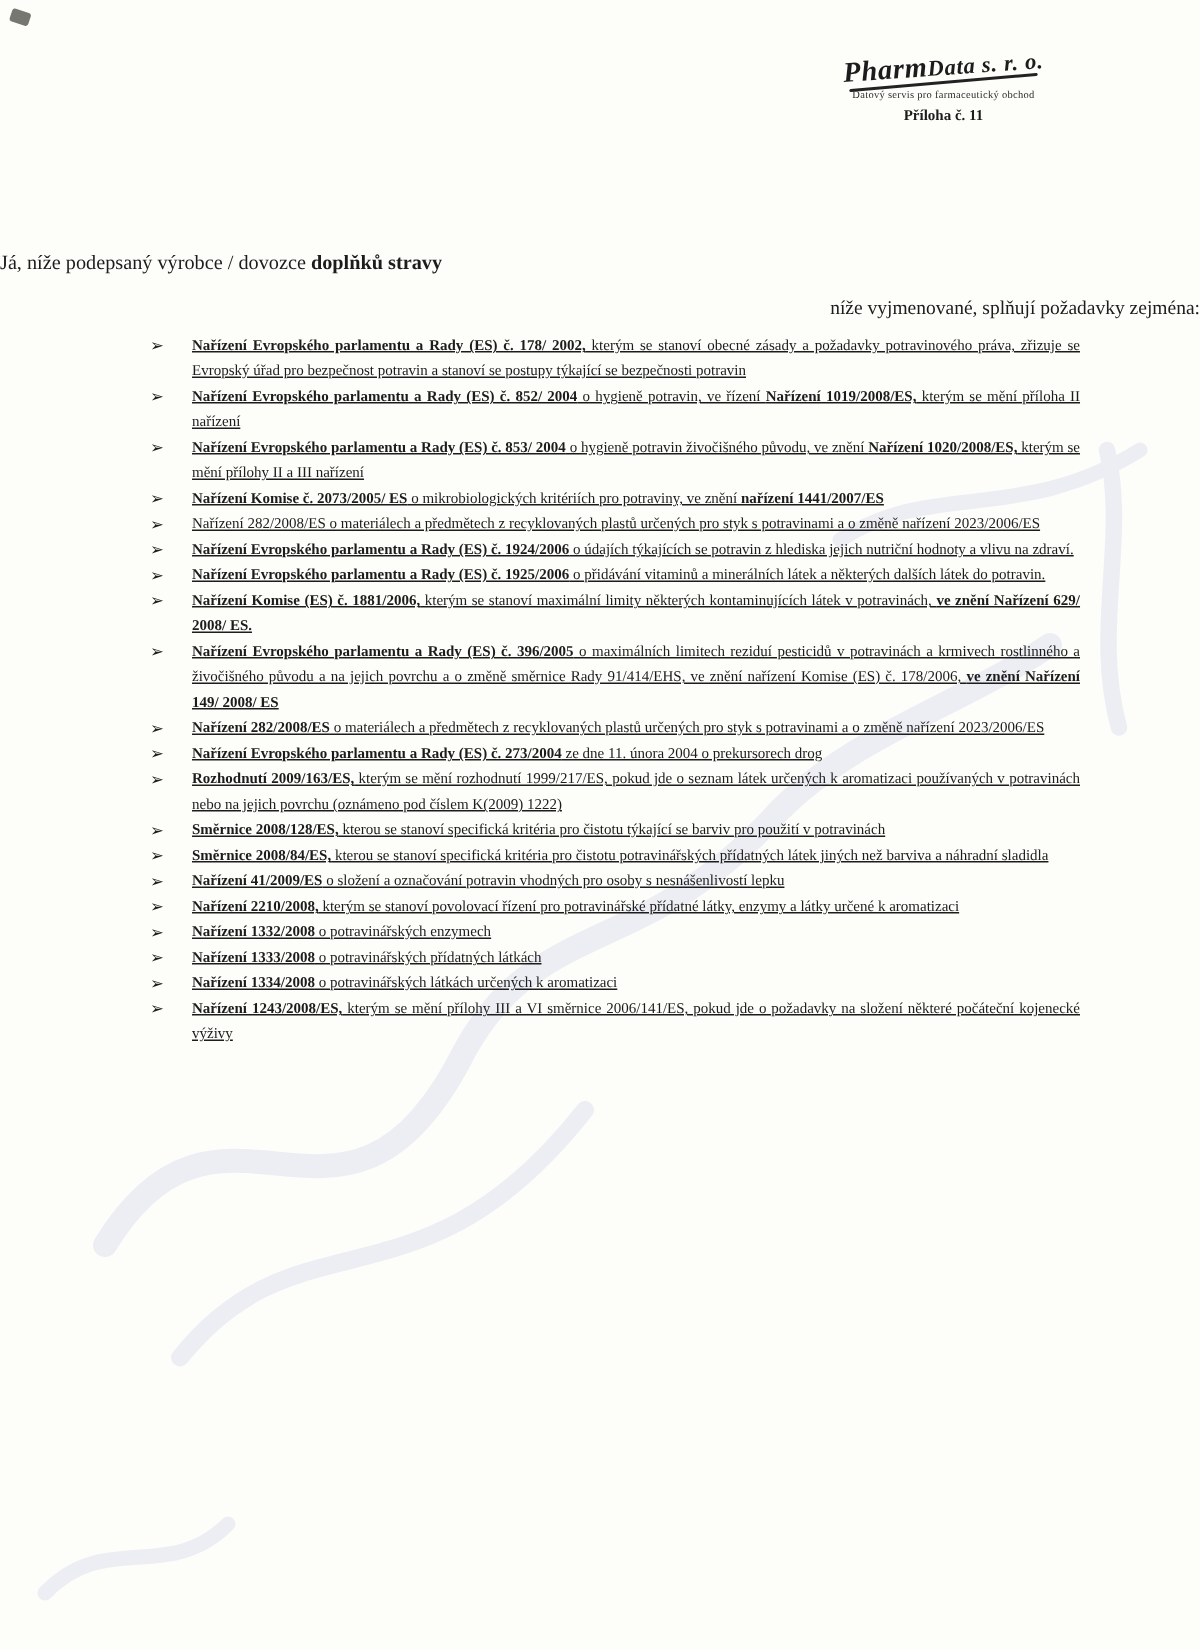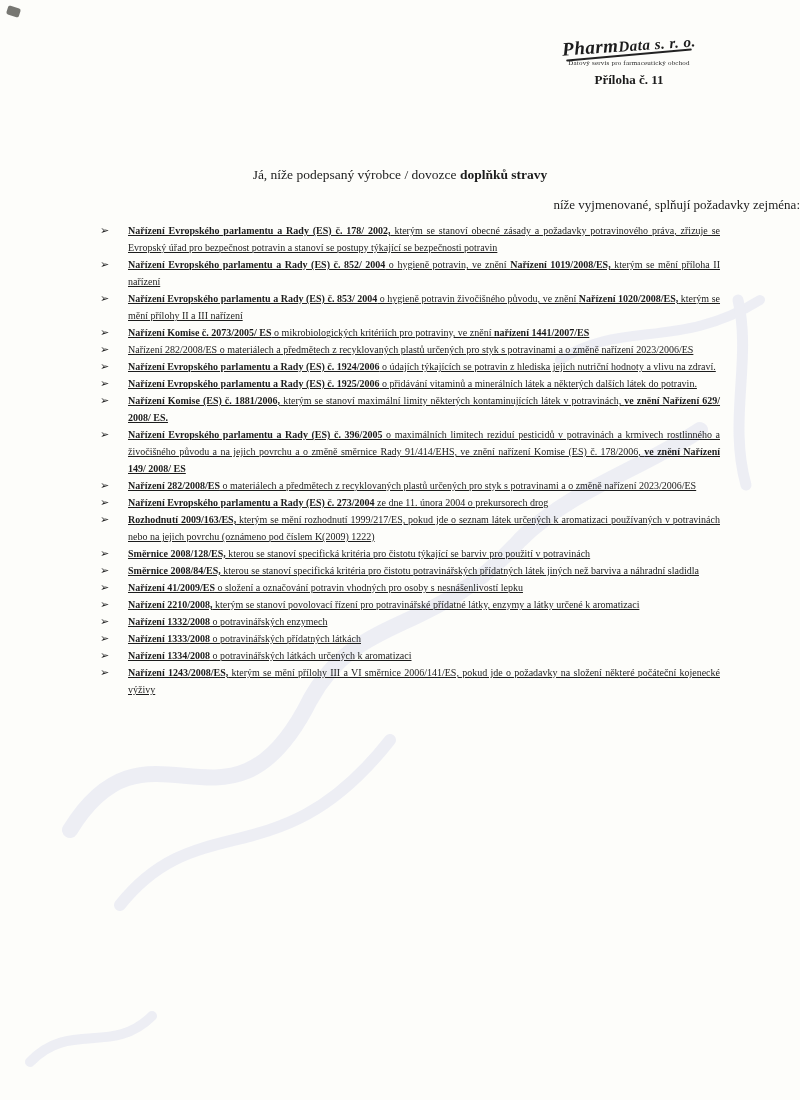--- a/index.html
+++ b/index.html
@@ -18,26 +18,26 @@
   
   .letterhead {
     position:absolute; top:34px; right:86px; width:170px;
     display:flex; flex-direction:column; align-items:center; text-align:center;
   }
   .logo-line { font-style:italic; font-weight:bold; transform:rotate(-4deg); white-space:nowrap; }
   .logo-pharm { font-size:19px; letter-spacing:.5px; }
   .logo-data  { font-size:15px; letter-spacing:.5px; }
   .logo-swash { width:126px; height:2px; background:#222; transform:rotate(-5deg); margin-top:-2px; margin-bottom:3px; border-radius:2px; }
   .logo-tagline { font-size:7px; letter-spacing:.2px; color:#2a2a2a; white-space:nowrap; }
-  .attachment { font-weight:bold; font-size:13px; margin-top:5px; }
+  .attachment { font-weight:bold; font-size:10px; margin-top:5px; }
   
   .content { position:relative; padding-top:136px; }
   .title { text-align:center; font-size:21px; font-weight:bold; letter-spacing:.6px; line-height:24px; }
   .intro { font-size:13.5px; line-height:18px; }
-  .c { text-align:center; }
+  .c { text-align:left; }
   .b { font-weight:bold; }
   .u { text-decoration:underline; }
   .spaced { letter-spacing:2px; }
   .mt1 { margin-top:30px; }
   .mt2 { margin-top:24px; }
   .left { text-align:right; margin-left:64px; margin-top:12px; font-size:13px; }
   .reg-list { margin:8px 80px 0 100px; }
   .reg-item { display:flex; }
   .bullet {
     flex:0 0 28px; width:28px; font-family:"DejaVu Sans", sans-serif;
@@ -79,21 +79,21 @@
 
     <p class="intro left">níže vyjmenované, splňují požadavky zejména:</p>
 
     <div class="reg-list">
         <div class="reg-item">
           <span class="bullet">➢</span>
           <span class="reg-text"><span class="b">Nařízení Evropského parlamentu a Rady (ES) č. 178/ 2002,</span><span> kterým se stanoví obecné zásady a požadavky potravinového práva, zřizuje se Evropský úřad pro bezpečnost potravin a stanoví se postupy týkající se bezpečnosti potravin</span></span>
         </div>
         <div class="reg-item">
           <span class="bullet">➢</span>
-          <span class="reg-text"><span class="b">Nařízení Evropského parlamentu a Rady (ES) č. 852/ 2004</span><span> o hygieně potravin, ve znění </span><span class="b">Nařízení 1019/2008/ES,</span><span> kterým se mění příloha II nařízení</span></span>
+          <span class="reg-text"><span class="b">Nařízení Evropského parlamentu a Rady (ES) č. 852/ 2004</span><span> o hygieně potravin, ve řízení </span><span class="b">Nařízení 1019/2008/ES,</span><span> kterým se mění příloha II nařízení</span></span>
         </div>
         <div class="reg-item">
           <span class="bullet">➢</span>
           <span class="reg-text"><span class="b">Nařízení Evropského parlamentu a Rady (ES) č. 853/ 2004</span><span> o hygieně potravin živočišného původu, ve znění </span><span class="b">Nařízení 1020/2008/ES,</span><span> kterým se mění přílohy II a III nařízení</span></span>
         </div>
         <div class="reg-item">
           <span class="bullet">➢</span>
           <span class="reg-text"><span class="b">Nařízení Komise č. 2073/2005/ ES</span><span> o mikrobiologických kritériích pro potraviny, ve znění </span><span class="b">nařízení 1441/2007/ES</span></span>
         </div>
         <div class="reg-item">

